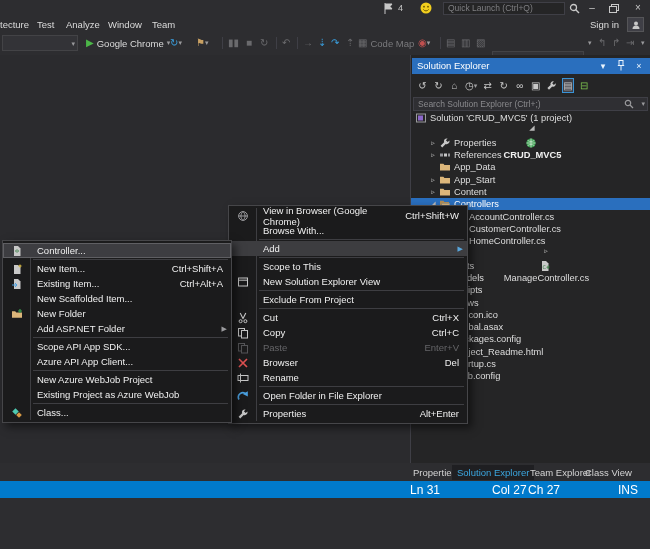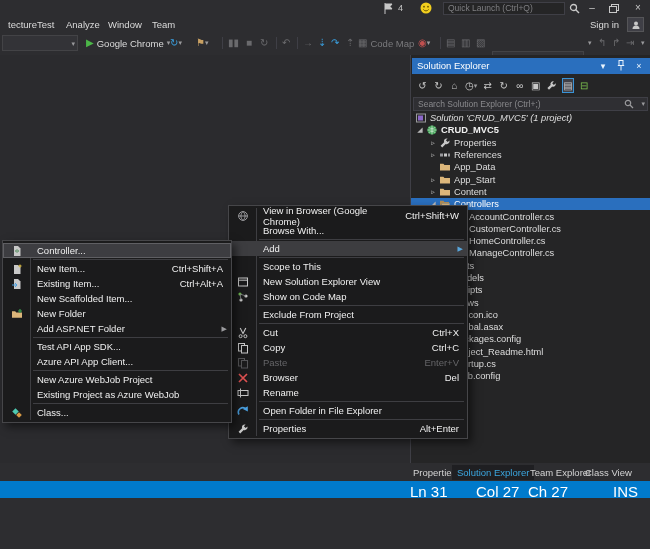--- a/index.html
+++ b/index.html
@@ -66,21 +66,21 @@
   .mi .sub-arrow { position:absolute; right:4px; font-size:7px; color:#58a6dc; }
   .mi.hl { background:#3d3d40; }
   .mi.selb { background:#3d3d41; outline:1px solid #5f5f63; outline-offset:-1px; }
   .mi.dis { color:#656568; }
   .msep { height:1px; background:#3e3e42; margin:1px 3px 1px 30px; }
 
   
   .tabsrow { position:absolute; left:0; top:463px; width:650px; height:18px; background:#2d2d30; font-size:9.5px; color:#d4d4d4; }
   .tabsrow .tab { position:absolute; top:2px; height:15px; line-height:15px; padding:0 5px; }
   .tabsrow .tab.active { color:#3ba7e0; background:#1f1f22; }
-  .statusbar { position:absolute; left:0; top:481px; width:650px; height:17px; background:#007acc; color:#ffffff; font-size:15px; }
+  .statusbar { position:absolute; left:0; top:481px; width:650px; height:17px; background:#007acc; color:#ffffff; font-size:12px; }
   .statusbar span { position:absolute; top:2px; }
 
   
   .footer { position:absolute; left:0; top:498px; width:650px; height:51px; background:#ffffff; }
   .f-url { position:absolute; left:98px; top:4px; font-size:8px; font-weight:bold; color:#e8175d; font-family:"DejaVu Sans",sans-serif; }
   .f-brand { position:absolute; left:5px; top:1px; width:375px; height:50px; display:flex; align-items:center; justify-content:center; direction:rtl; font-family:"DejaVu Sans",sans-serif; font-weight:bold; font-size:34px; letter-spacing:-1px; }
   .f-red { color:#cf1659; } .f-blue { color:#1d3b8e; margin-right:4px; }
 
   svg { display:block; }
 </style>
@@ -115,21 +115,21 @@
     <span class="winbtn" style="left:606px">
       <svg width="10" height="9" style="margin:3px auto 0">
           <rect x="2.5" y="0.5" width="7" height="6" fill="none" stroke="#c8c8c8"></rect>
           <rect x="0.5" y="2.5" width="7" height="6" fill="#2d2d30" stroke="#c8c8c8"></rect>
         </svg>
     </span>
     <span class="winbtn" style="left:630px">×</span>
   </div>
 
   <div class="menubar">
-    <span class="mitem" style="left:8px">tecture</span>
+    <span class="mitem" style="left:0">tecture</span>
     <span class="mitem" style="left:37px">Test</span>
     <span class="mitem" style="left:66px">Analyze</span>
     <span class="mitem" style="left:108px">Window</span>
     <span class="mitem" style="left:152px">Team</span>
     <span class="signin">Sign in</span>
     <span class="avatarbox">
       <svg width="10" height="10">
           <circle cx="5" cy="3.4" r="2" fill="#c8c8c8"></circle>
           <path d="M1.5 9a3.5 3.5 0 0 1 7 0z" fill="#c8c8c8"></path>
         </svg>
@@ -251,30 +251,30 @@
     </div>
     <div class="panel-search">Search Solution Explorer (Ctrl+;)</div>
     <span class="ps-mag">
       <svg width="10" height="10">
           <circle cx="4" cy="4" r="2.7" fill="none" stroke="#9a9a9d" stroke-width="1.2"></circle>
           <path d="M6 6l3 3" stroke="#9a9a9d" stroke-width="1.3"></path>
         </svg>
     </span>
     <span class="ps-caret caret">▾</span>
     <div class="tree">
-        <div class="trow" style="padding-left: 4px; font-style: italic;">
+        <div class="trow" style="padding-left: 4px;">
           <span class="tic">
             <svg width="12" height="12" viewBox="0 0 12 12">
               <rect x="1.5" y="2" width="9" height="8" fill="none" stroke="#9a9a9d"></rect>
               <rect x="3" y="3.5" width="5" height="5" fill="#8b67c9"></rect>
             </svg>
           </span>
           <span class="tlbl">Solution 'CRUD_MVC5' (1 project)</span>
         </div>
-        <div class="trow b" style="padding-left: 3px;">
+        <div class="trow b" style="padding-left: 3px; flex-direction: column;">
           <span class="arr">◢</span>
           <span class="tic">
             <svg width="12" height="12" viewBox="0 0 12 12">
               <circle cx="6" cy="6" r="4.6" fill="#3c9e51"></circle>
               <path d="M1.4 6h9.2M6 1.4v9.2M2.6 3.4c2 1.4 4.8 1.4 6.8 0M2.6 8.6c2-1.4 4.8-1.4 6.8 0" stroke="#dff2e2" stroke-width="0.7" fill="none"></path>
             </svg>
           </span>
           <span class="tlbl">CRUD_MVC5</span>
         </div>
         <div class="trow" style="padding-left: 16px;">
@@ -357,21 +357,21 @@
         <div class="trow" style="padding-left: 31px;">
           <span class="arr">▹</span>
           <span class="tic">
             <svg width="12" height="12" viewBox="0 0 12 12">
               <path d="M3 1h4l2.5 2.5V11H3z" fill="#c8c8c8"></path>
               <text x="3.4" y="9" font-size="5" fill="#2d7a3a" font-family="DejaVu Sans">C#</text>
             </svg>
           </span>
           <span class="tlbl">HomeController.cs</span>
         </div>
-        <div class="trow" style="padding-left: 31px;">
+        <div class="trow" style="padding-left: 31px; flex-direction: column;">
           <span class="arr">▹</span>
           <span class="tic">
             <svg width="12" height="12" viewBox="0 0 12 12">
               <path d="M3 1h4l2.5 2.5V11H3z" fill="#c8c8c8"></path>
               <text x="3.4" y="9" font-size="5" fill="#2d7a3a" font-family="DejaVu Sans">C#</text>
             </svg>
           </span>
           <span class="tlbl">ManageController.cs</span>
         </div>
         <div class="trow" style="padding-left: 16px;">
@@ -502,31 +502,20 @@
       </div>
       <div class="mi">
         <span class="mic">
           <svg width="12" height="12" viewBox="0 0 12 12">
             <rect x="1.5" y="2" width="9" height="8" fill="none" stroke="#c8c8c8"></rect>
             <path d="M1.5 4.2h9" stroke="#c8c8c8"></path>
           </svg>
         </span>
         <span class="mlbl">New Solution Explorer View</span>
       </div>
-      <div class="mi">
-        <span class="mic">
-          <svg width="12" height="12" viewBox="0 0 12 12">
-            <circle cx="3" cy="3" r="1.6" fill="#6cc04a"></circle>
-            <circle cx="9" cy="5" r="1.6" fill="#c8c8c8"></circle>
-            <circle cx="4" cy="9" r="1.6" fill="#c8c8c8"></circle>
-            <path d="M3 3l6 2M3 3l1 6" stroke="#8a8a8d" stroke-width="0.8"></path>
-          </svg>
-        </span>
-        <span class="mlbl">Show on Code Map</span>
-      </div>
       <div class="msep"></div>
       <div class="mi">
         <span class="mic"></span>
         <span class="mlbl">Exclude From Project</span>
       </div>
       <div class="msep"></div>
       <div class="mi">
         <span class="mic">
           <svg width="12" height="12" viewBox="0 0 12 12">
             <path d="M3.2 1l3 6M8.8 1l-3 6" stroke="#c8c8c8" stroke-width="1.1"></path>
@@ -643,21 +632,21 @@
         <span class="mlbl">New Folder</span>
       </div>
       <div class="mi">
         <span class="mic"></span>
         <span class="mlbl">Add ASP.NET Folder</span>
         <span class="sub-arrow" style="color: rgb(154, 154, 157);">▶</span>
       </div>
       <div class="msep"></div>
       <div class="mi">
         <span class="mic"></span>
-        <span class="mlbl">Test API App SDK...</span>
+        <span class="mlbl">Scope API App SDK...</span>
       </div>
       <div class="mi">
         <span class="mic"></span>
         <span class="mlbl">Azure API App Client...</span>
       </div>
       <div class="msep"></div>
       <div class="mi">
         <span class="mic"></span>
         <span class="mlbl">New Azure WebJob Project</span>
       </div>
@@ -679,19 +668,19 @@
 
   <div class="tabsrow">
     <span class="tab" style="left:408px">Properties</span>
     <span class="tab active" style="left:452px">Solution Explorer</span>
     <span class="tab" style="left:525px">Team Explorer</span>
     <span class="tab" style="left:580px">Class View</span>
   </div>
 
   <div class="statusbar">
     <span style="left:410px">Ln 31</span>
-    <span style="left:476px">Col 27</span>
+    <span style="left:492px">Col 27</span>
     <span style="left:528px">Ch 27</span>
     <span style="right:12px">INS</span>
   </div>
 
 
 </div>
 
 </body></html>

